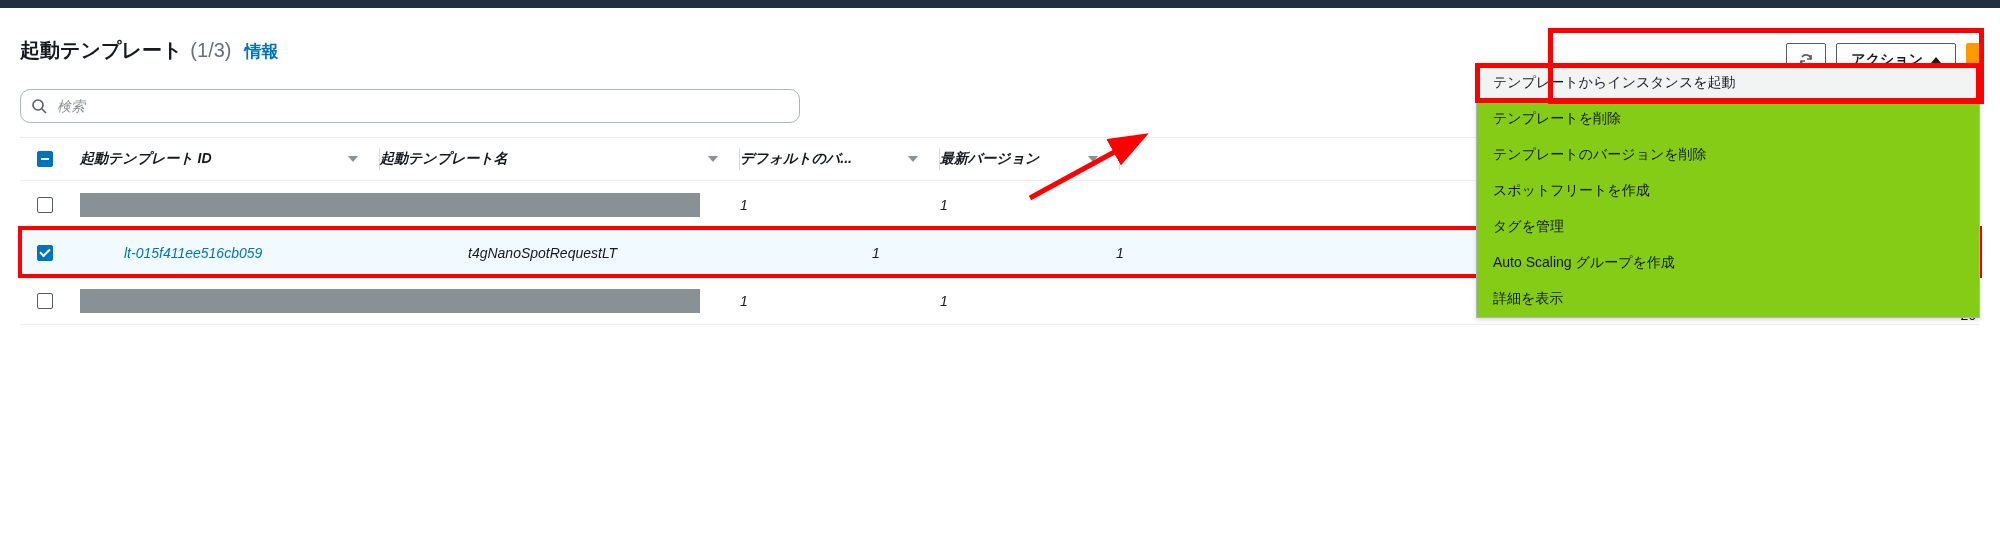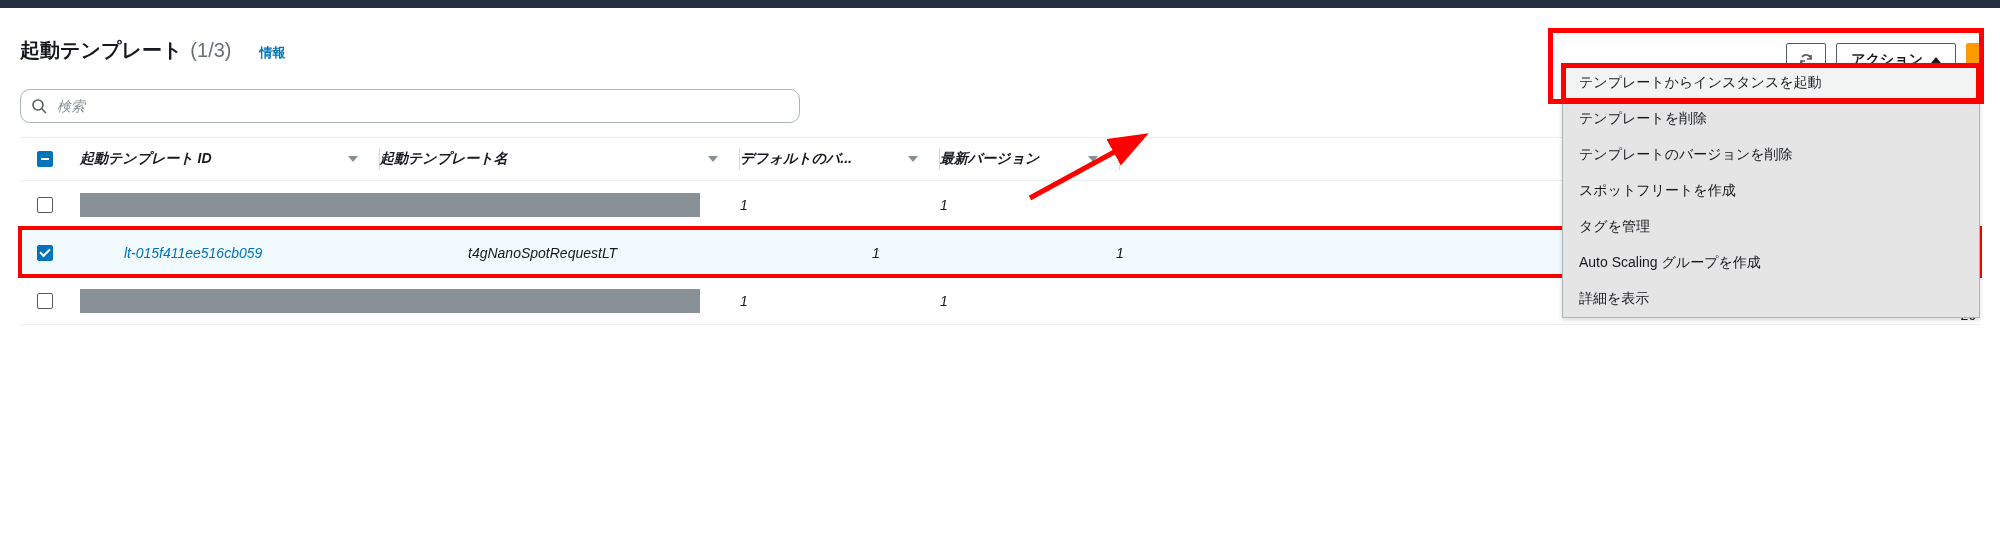--- a/index.html
+++ b/index.html
@@ -33,23 +33,23 @@
     font-size: 20px;
     font-weight: 700;
   }
   .count {
     font-size: 20px;
     font-weight: 400;
     color: #687078;
   }
   .info-link {
     color: #0073bb;
-    font-size: 13px;
+    font-size: 17px;
     font-weight: 700;
-    margin-left: 20px;
+    margin-left: 5px;
     cursor: pointer;
   }
   .header-actions {
     display: flex;
     gap: 10px;
     align-items: center;
   }
   .btn {
     height: 34px;
     border: 1px solid #545b64;
@@ -204,22 +204,22 @@
     color: #0073bb;
     cursor: pointer;
   }
   .td { padding-right: 10px; }
 
   
   .dropdown {
     position: absolute;
     top: 56px;
     right: 20px;
-    width: 418px;
-    background: #e5e5e5;
+    width: 504px;
+    background: #84cc16;
     border: 1px solid #aab7b8;
     box-shadow: 0 2px 4px rgba(0,0,0,0.15);
     z-index: 20;
   }
   .dropdown-item {
     height: 36px;
     display: flex;
     align-items: center;
     padding: 0 16px;
     cursor: pointer;

